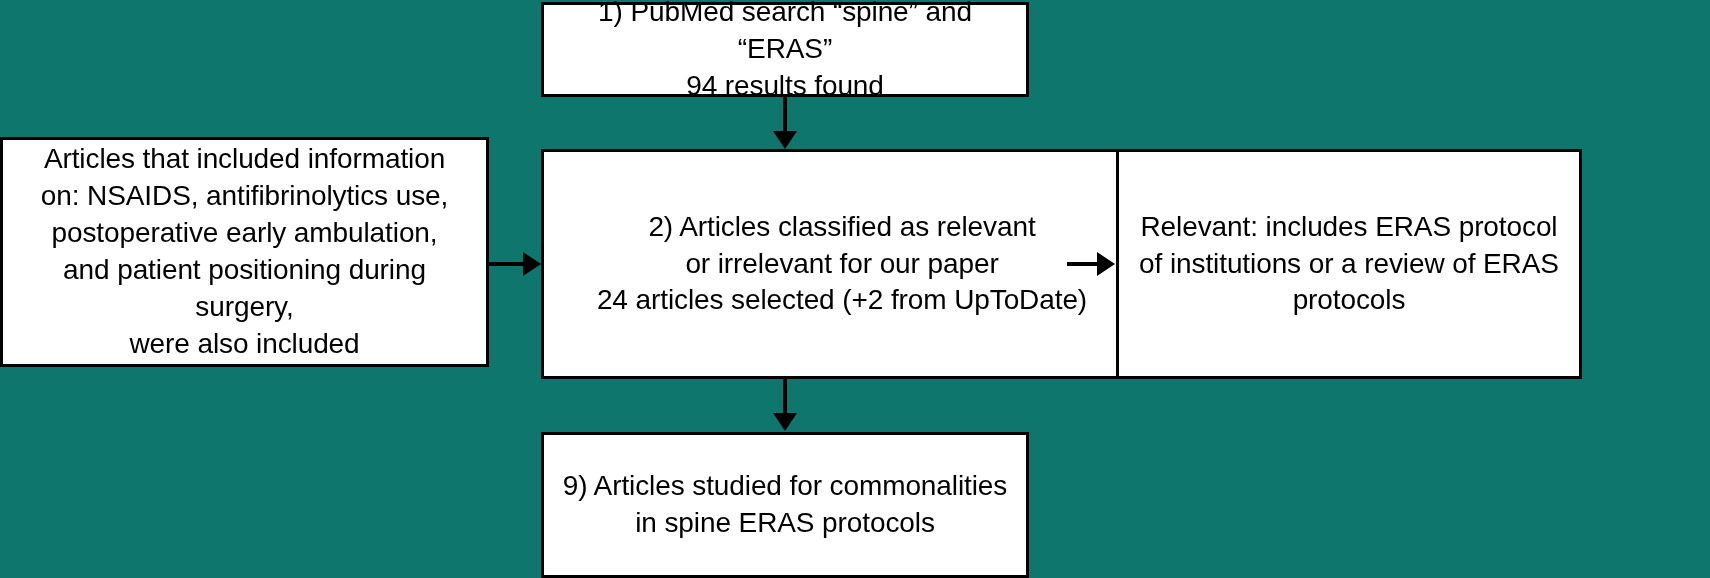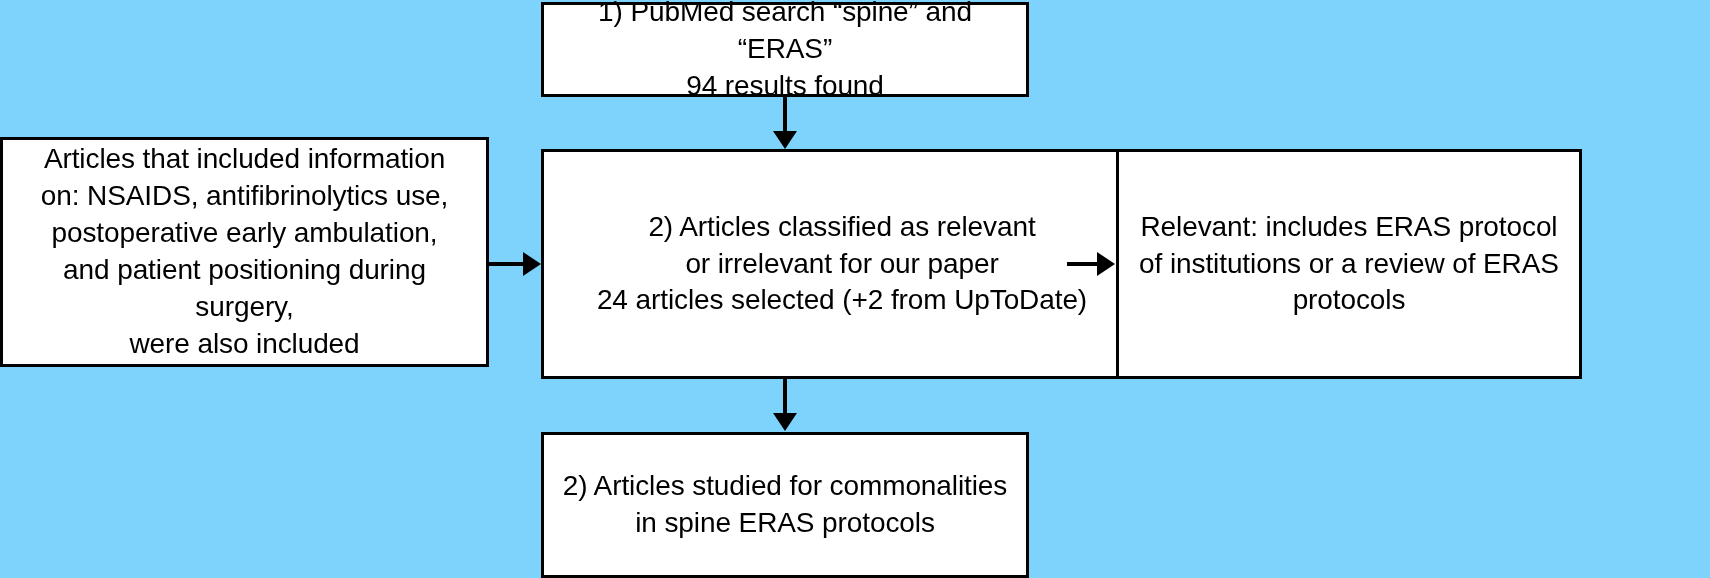--- a/index.html
+++ b/index.html
@@ -8,21 +8,21 @@
     background: #ffffff;
   }
   body {
     font-family: "Liberation Sans", sans-serif;
     color: #000000;
   }
   #flowchart {
     position: relative;
     width: 1710px;
     height: 578px;
-    background: #7dd3fc;
+    background: #0f766e;
     overflow: hidden;
     text-decoration: underline;
   }
   .node {
     position: absolute;
     box-sizing: border-box;
     border: 3px solid #000000;
     background: #ffffff;
     display: flex;
     align-items: center;
@@ -103,21 +103,21 @@
 24 articles selected (+2 from UpToDate)</div>
   </div>
 
   <div class="node" id="node-relevant">
     <div class="node-text">Relevant: includes ERAS protocol
 of institutions or a review of ERAS
 protocols</div>
   </div>
 
   <div class="node" id="node-commonality">
-    <div class="node-text">2) Articles studied for commonalities
+    <div class="node-text">9) Articles studied for commonalities
 in spine ERAS protocols</div>
   </div>
 
   <div class="conn" id="conn-search-classified">
     <div class="conn-line-v"></div>
     <div class="arrow-down"></div>
   </div>
 
   <div class="conn" id="conn-inclusion-classified">
     <div class="conn-line-h"></div>

